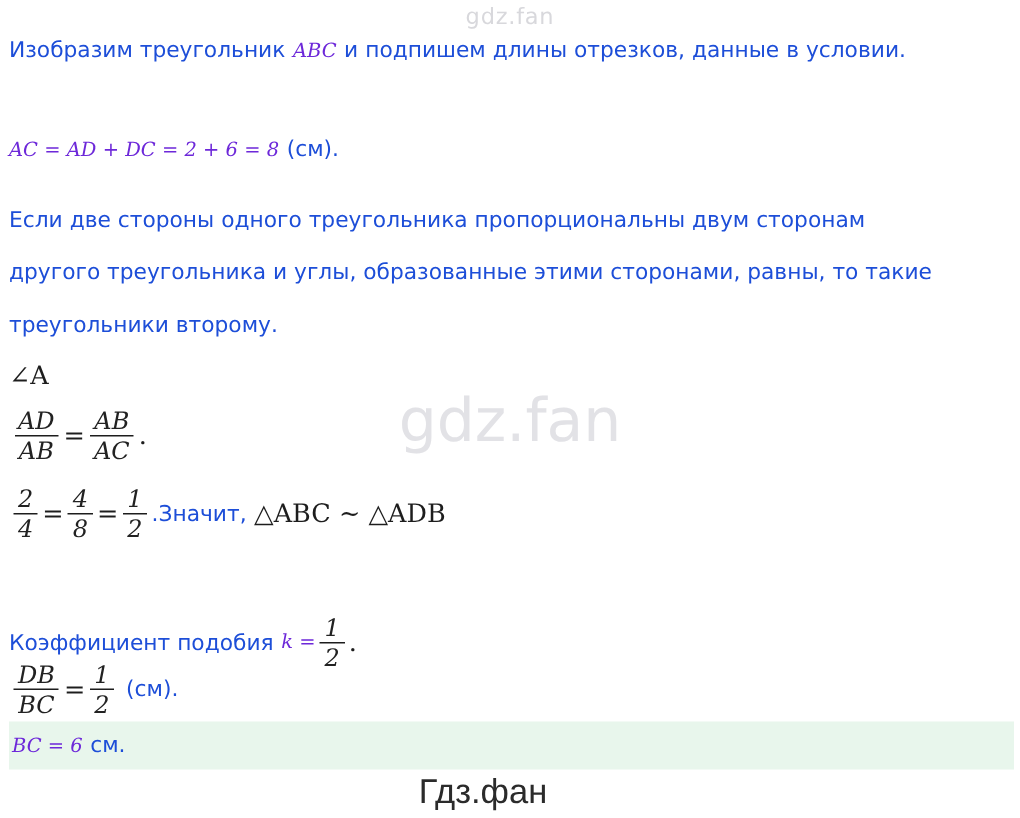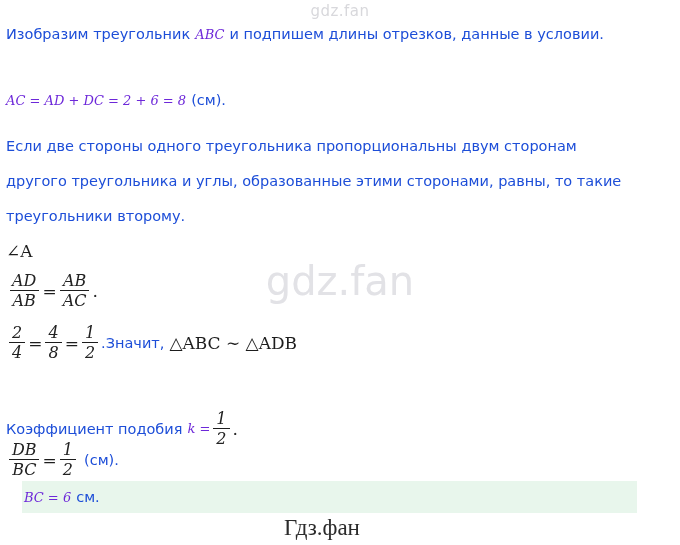--- a/index.html
+++ b/index.html
@@ -43,21 +43,21 @@
     letter-spacing: 0px;
   }
   .wm-bottom {
     position: absolute;
     bottom: 4px;
     left: 0;
     width: 644px;
     text-align: center;
     font-size: 23px;
     color: #2b2b2b;
-    font-family: Liberation Serif, serif;
+    font-family: Liberation Sans, sans-serif;
   }
   .content {
     position: absolute;
     top: 26px;
     left: 6px;
     width: 670px;
   }
   .math {
     font-family: "DejaVu Serif", serif;
     font-style: italic;
@@ -110,22 +110,22 @@
   .ln4 { position: absolute; top: 145px; left: 0; }
   .ln5 { position: absolute; top: 180px; left: 0; }
   .ln6 { position: absolute; top: 215px; left: 0; }
   .ln7 { position: absolute; top: 246px; left: 0; text-align: center; }
   .ln8 { position: absolute; top: 298px; left: 0; }
   .ln9 { position: absolute; top: 368px; left: 0; margin-top: 16px; }
   .ln10{ position: absolute; top: 415px; left: 0; }
   .answer {
     position: absolute;
     top: 455px;
-    left: 16px;
-    width: 615px;
+    left: 0;
+    width: 670px;
     height: 32px;
     background: #e8f6ec;
     display: flex;
   }
   .answer .inner {
     padding-left: 2px;
   }
 </style>
 </head>
 <body>

